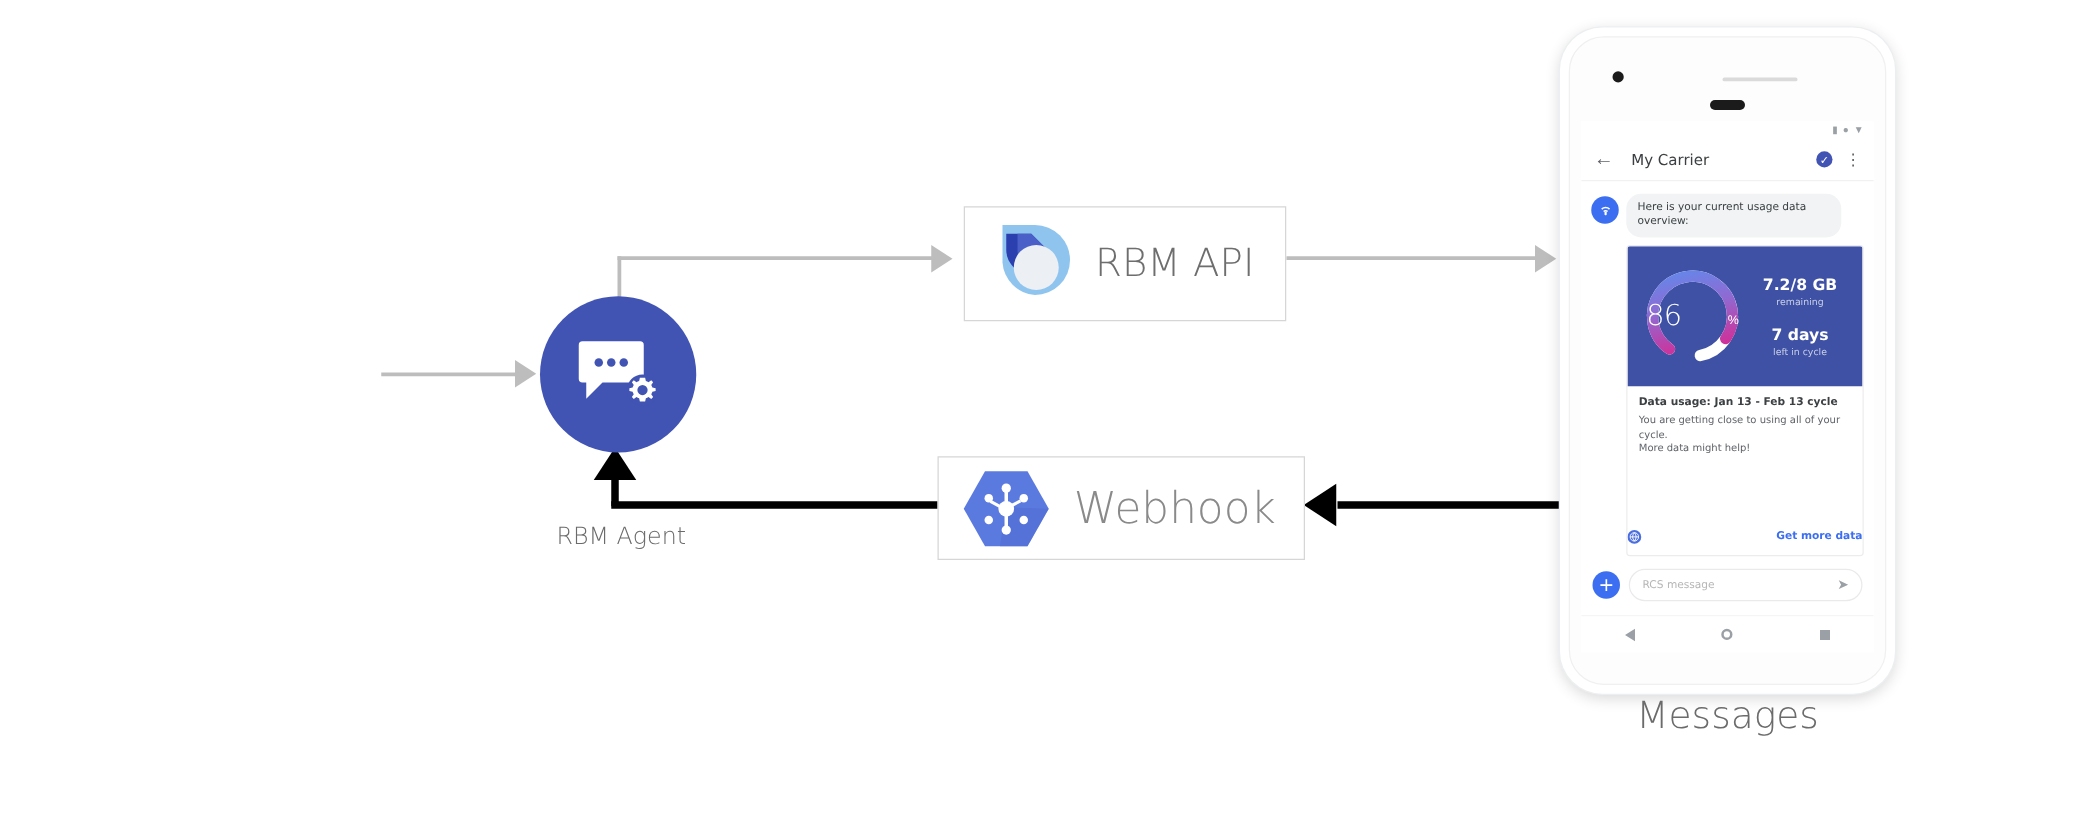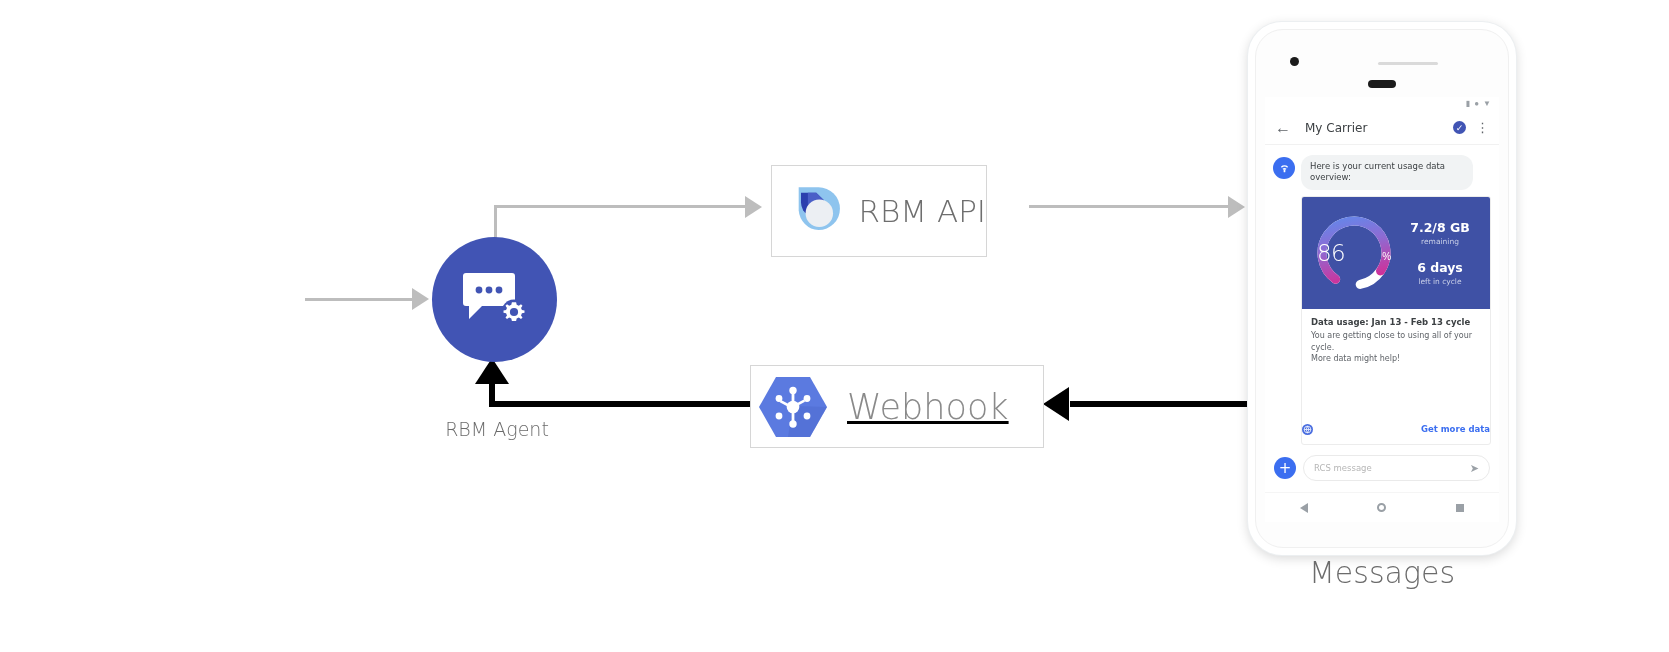--- a/index.html
+++ b/index.html
@@ -28,30 +28,29 @@
 
   
   #external-trigger {
     left: 46px; top: 255px; width: 259px; height: 90px;
     justify-content: center;
   }
   #external-trigger .node-label { font-size: 27px; color: #777; }
 
   
   #rbm-api-box {
-    left: 771px; top: 165px; width: 216px; height: 92px;
+    left: 771px; top: 165px; width: 258px; height: 92px;
     padding-left: 16px;
   }
   #rbm-api-box .node-label { font-size: 31px; color: #6e6e6e; margin-left: 14px; }
 
   
   #webhook-box {
     left: 750px; top: 365px; width: 294px; height: 83px;
-    padding-left: 4px;
-    text-decoration: underline;
+    padding-left: 16px;
   }
   #webhook-box .node-label { font-size: 35px; color: #8a8a8a; margin-left: 16px; }
 
   
   #rbm-agent-circle {
     position: absolute;
     left: 432px; top: 237px;
     width: 125px; height: 125px;
     border-radius: 50%;
     background: #4154b4;
@@ -397,21 +396,21 @@
               <div id="gauge-text">
                 <span id="gauge-pct">86</span>
                 <span id="gauge-unit">%</span>
               </div>
             </div>
 
             <div id="hero-stats">
               <div class="stat-primary">7.2/8 GB</div>
               <div class="stat-secondary">remaining</div>
               <div class="stat-gap"></div>
-              <div class="stat-primary">6 days</div>
+              <div class="stat-primary">7 days</div>
               <div class="stat-secondary">left in cycle</div>
             </div>
           </div>
 
           <div id="card-body">
             <div id="card-title">Data usage: Jan 13 - Feb 13 cycle</div>
             <div id="card-desc">You are getting close to using all of your cycle.</div>
             <div id="card-desc2" class="" style="font-size:8px;color:#5f6368;line-height:1.45;font-family:'DejaVu Sans',sans-serif;">More data might help!</div>
           </div>
 

